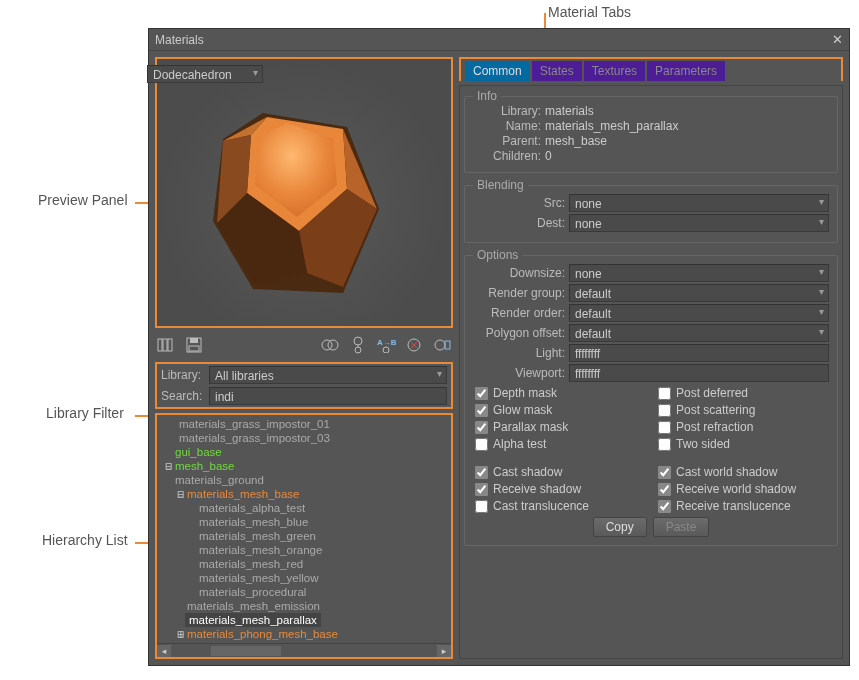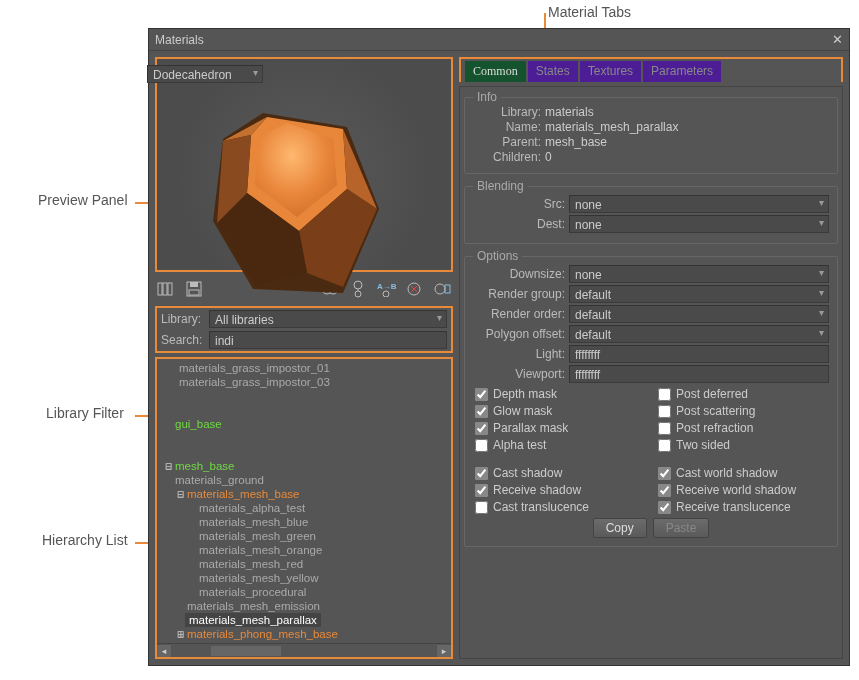--- a/index.html
+++ b/index.html
@@ -23,35 +23,35 @@
 .library-filter { border: 2px solid #e88a3a; padding: 2px 4px; display: flex; flex-direction: column; gap: 3px; }
 .row { display: flex; align-items: center; gap: 4px; }
 .row label { min-width: 44px; text-align: left; color: #bbb; }
 .dropdown, .textfield { flex: 1; background: #4a4a4a; border: 1px solid #3a3a3a; border-top-color: #333; border-left-color: #333; color: #ccc; padding: 2px 5px; font-size: 12px; height: 18px; position: relative; }
 .dropdown::after { content: '▾'; position: absolute; right: 4px; top: 1px; font-size: 10px; color: #999; }
 .hierarchy { border: 2px solid #e88a3a; flex: 1; display: flex; flex-direction: column; }
 .tree { flex: 1; background: #555; overflow: hidden; padding: 2px 0; font-size: 11.5px; line-height: 14px; }
 .tree-row { display: flex; align-items: center; white-space: nowrap; padding: 0 4px; }
 .tree-row span { cursor: default; }
 .indent-0 { padding-left: 22px; }
-.indent-1 { padding-left: 6px; margin-top: 28px; }
+.indent-1 { padding-left: 6px; }
 .indent-1b { padding-left: 18px; }
 .indent-2 { padding-left: 30px; }
 .indent-3 { padding-left: 42px; }
 .green { color: #6eda42; }
 .orange { color: #e88a3a; }
 .selected { background: #444; color: #fff; padding: 0 4px; margin-left: -2px; }
 .exp { color: #ccc; font-family: monospace; width: 12px; display: inline-block; text-align: center; }
 .scroll-h { display: flex; align-items: center; background: #555; border-top: 1px solid #444; height: 14px; }
 .scroll-btn { width: 14px; height: 12px; background: #666; text-align: center; font-size: 9px; line-height: 12px; color: #ccc; cursor: pointer; }
 .scroll-track { flex: 1; height: 12px; background: #555; position: relative; }
 .scroll-thumb { position: absolute; height: 10px; top: 1px; background: #666; }
 .tabs { display: flex; gap: 2px; border: 2px solid #e88a3a; border-bottom: none; padding: 2px 2px 0 4px; }
 .tab { padding: 3px 8px; background: #4c1d95; color: #888; cursor: pointer; }
-.tab.active { background: #14532d; color: #ddd; font-family: Liberation Serif, serif; }
+.tab.active { background: #0369a1; color: #ddd; }
 .panel { border: 1px solid #444; padding: 4px; flex: 1; display: flex; flex-direction: column; gap: 6px; overflow: hidden; }
 .group { border: 1px solid #666; border-radius: 2px; padding: 6px 8px 8px 8px; position: relative; margin-top: 6px; }
 .group-title { position: absolute; top: -8px; left: 8px; background: #555; padding: 0 4px; color: #aaa; font-size: 12px; }
 .kv { display: flex; align-items: center; gap: 4px; margin: 2px 0; }
 .kv .k { min-width: 92px; text-align: right; color: #bbb; }
 .kv .dropdown, .kv .textfield { flex: 1; }
 .checks { display: grid; grid-template-columns: 1fr 1fr; gap: 3px 14px; margin: 4px 2px; }
 .check { display: flex; align-items: center; gap: 5px; color: #ccc; }
 .check input { width: 13px; height: 13px; accent-color: #888; cursor: pointer; }
 .check label { cursor: pointer; }

